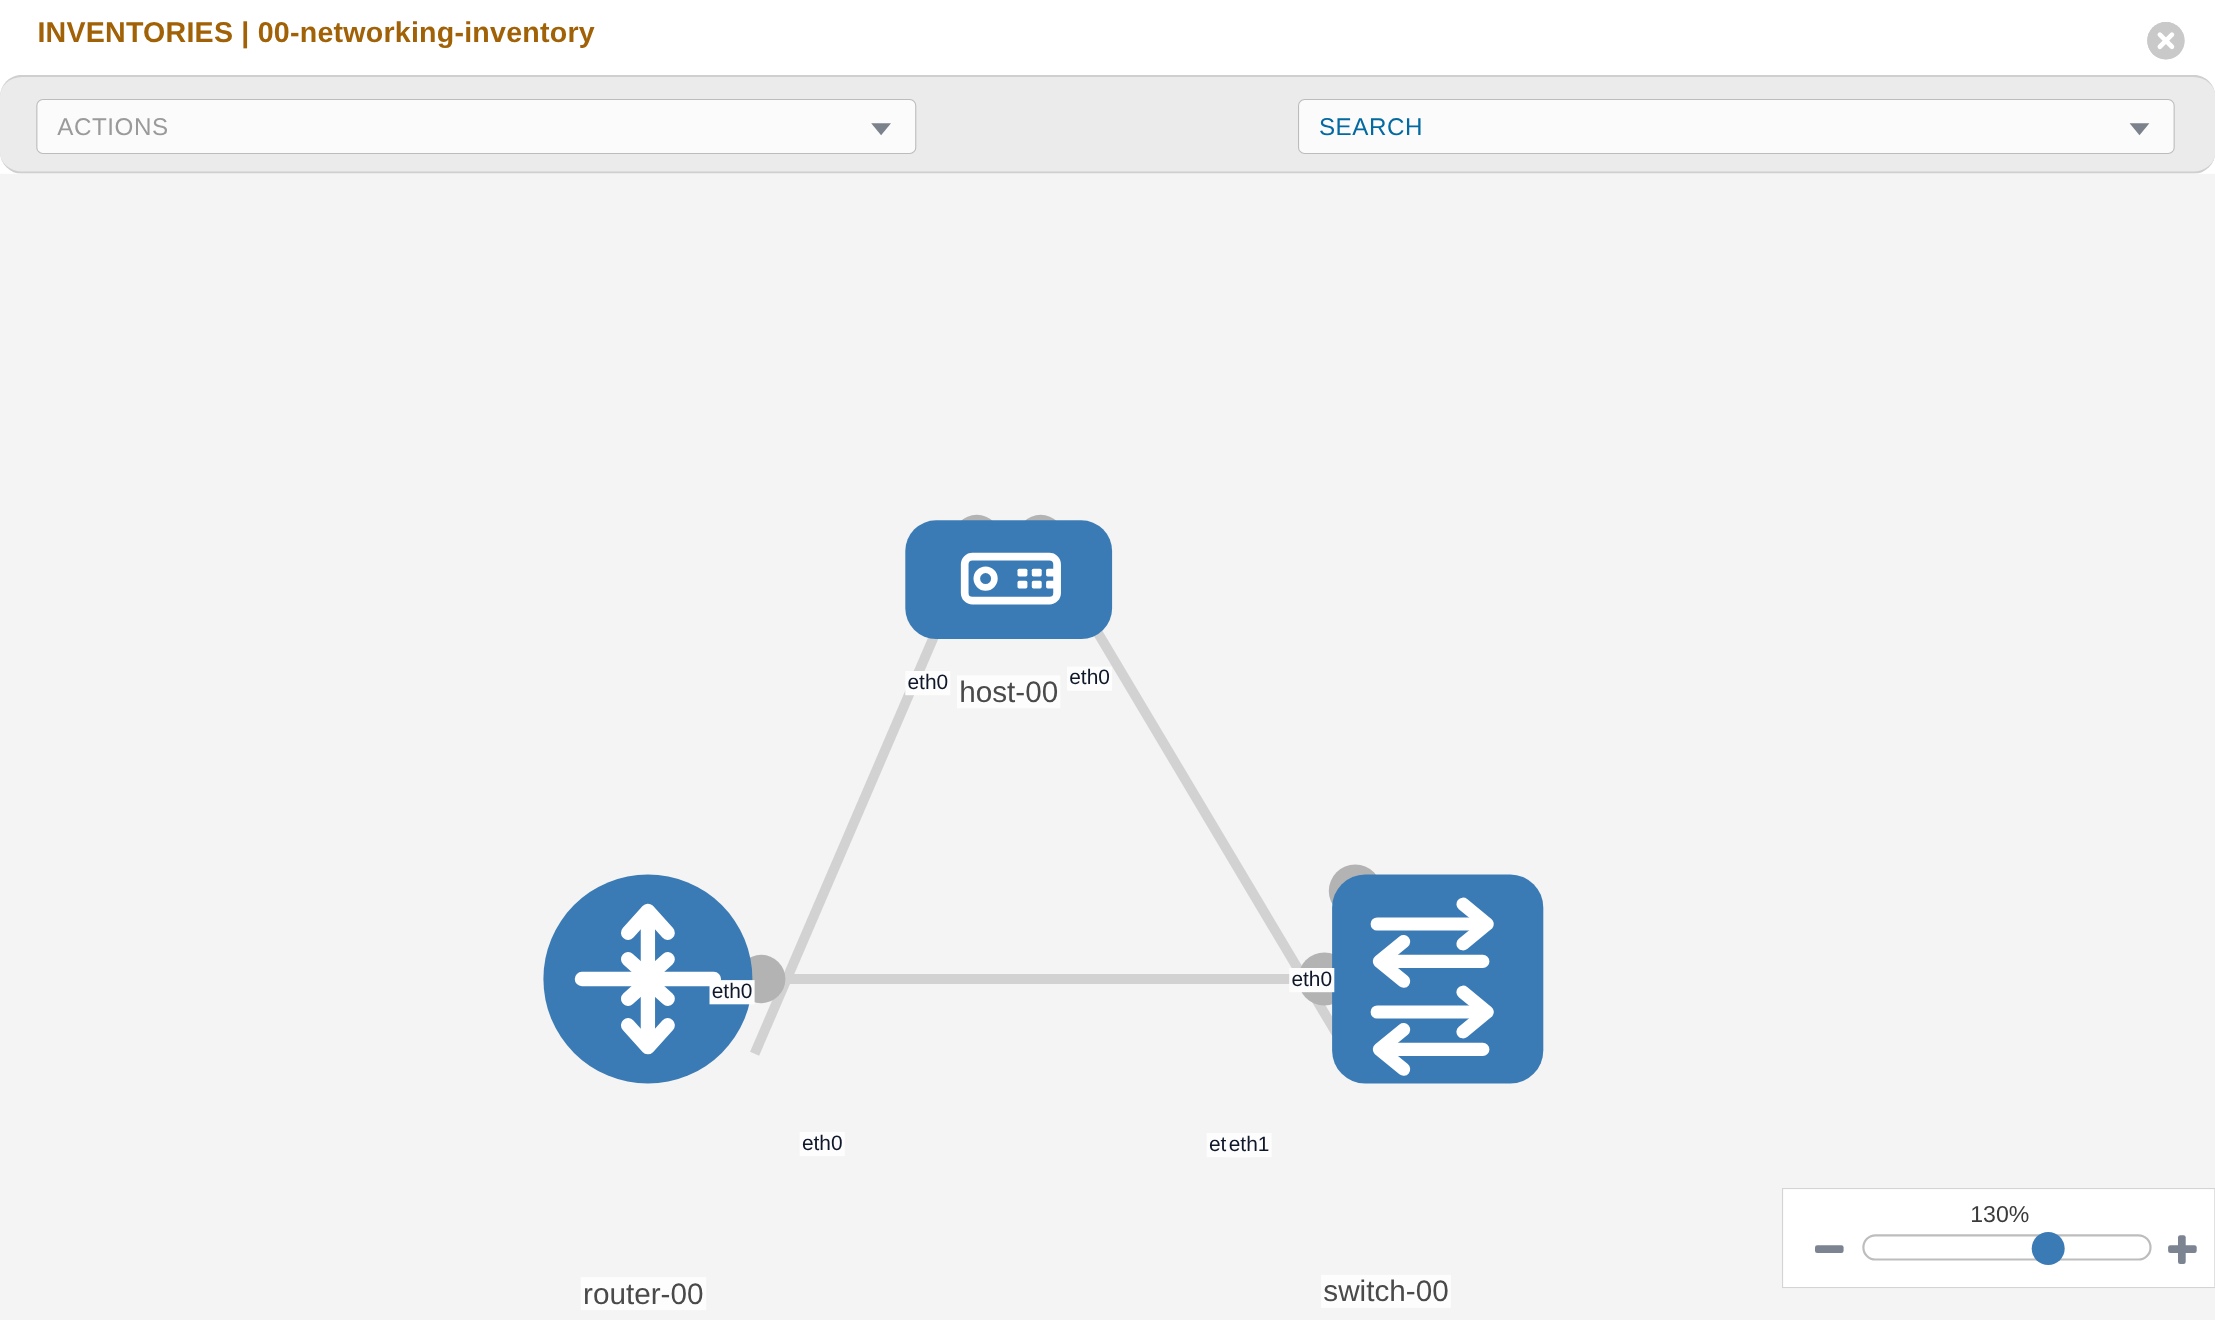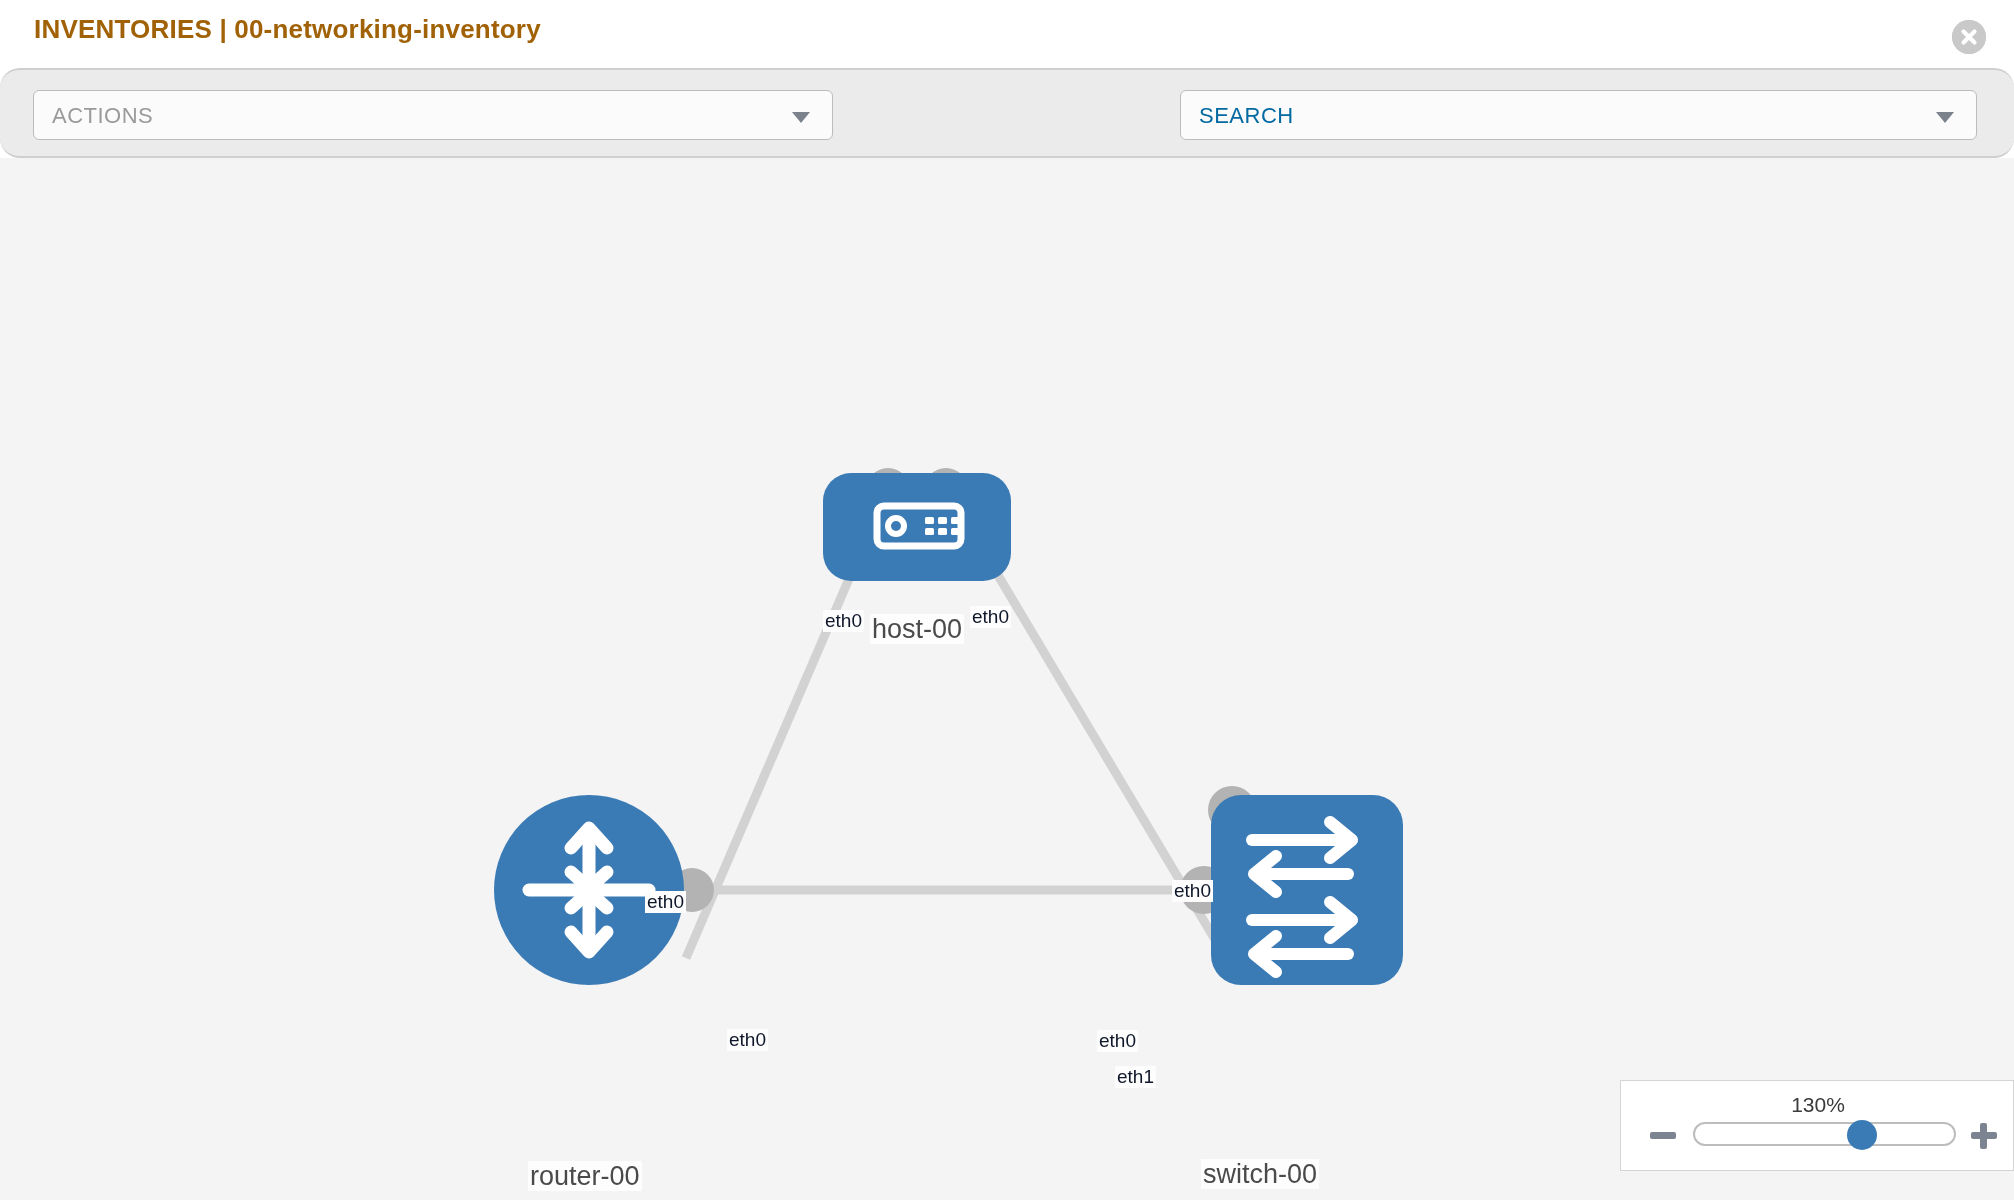--- a/index.html
+++ b/index.html
@@ -338,21 +338,21 @@
     <div class="port-label" style="left:970px;  top:448px;">eth0</div>
 
     <div class="port-label" style="left:645px;  top:733px;">eth0</div>
 
     <div class="port-label" style="left:1172px; top:722px;">eth0</div>
 
     <div class="port-label" style="left:727px;  top:871px;">eth0</div>
 
     <div class="port-label" style="left:1097px; top:872px;">eth0</div>
 
-    <div class="port-label" style="left:1115px; top:908px;">eth1</div>
+    <div class="port-label" style="left:1115px; top:872px;">eth1</div>
 
     <div class="node-label" style="left:870px;  top:432px;margin-top:24px;">host-00</div>
 
     <div class="node-label" style="left:528px;  top:1003px;">router-00</div>
 
     <div class="node-label" style="left:1201px; top:1001px;">switch-00</div>
   </div>
 
   <div class="zoom-panel">
     <div class="zoom-value">130%</div>

